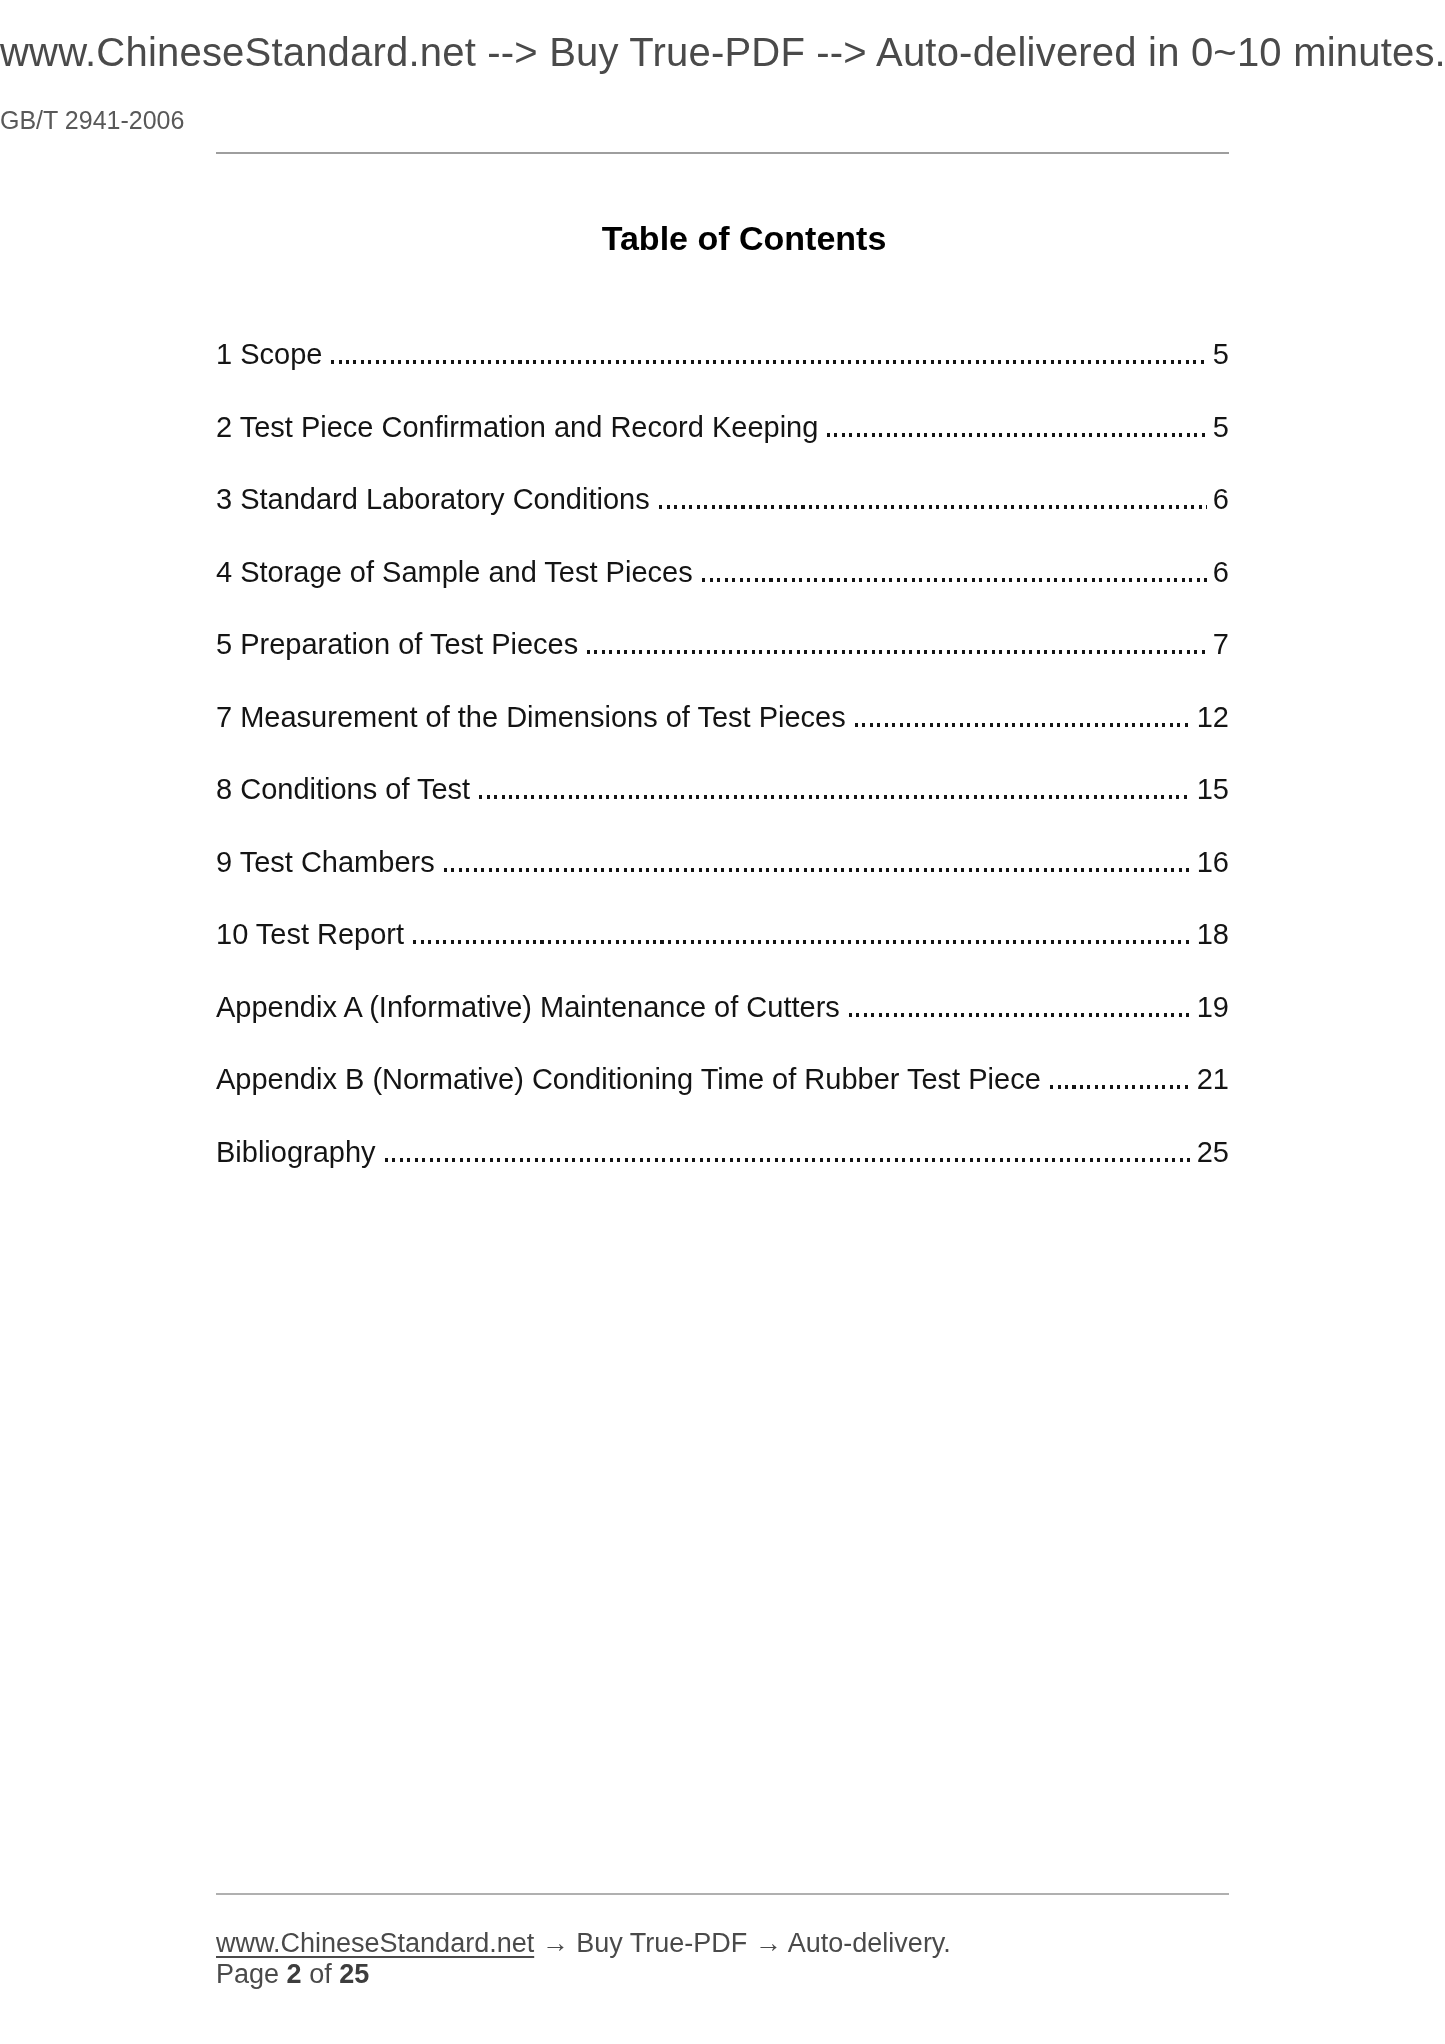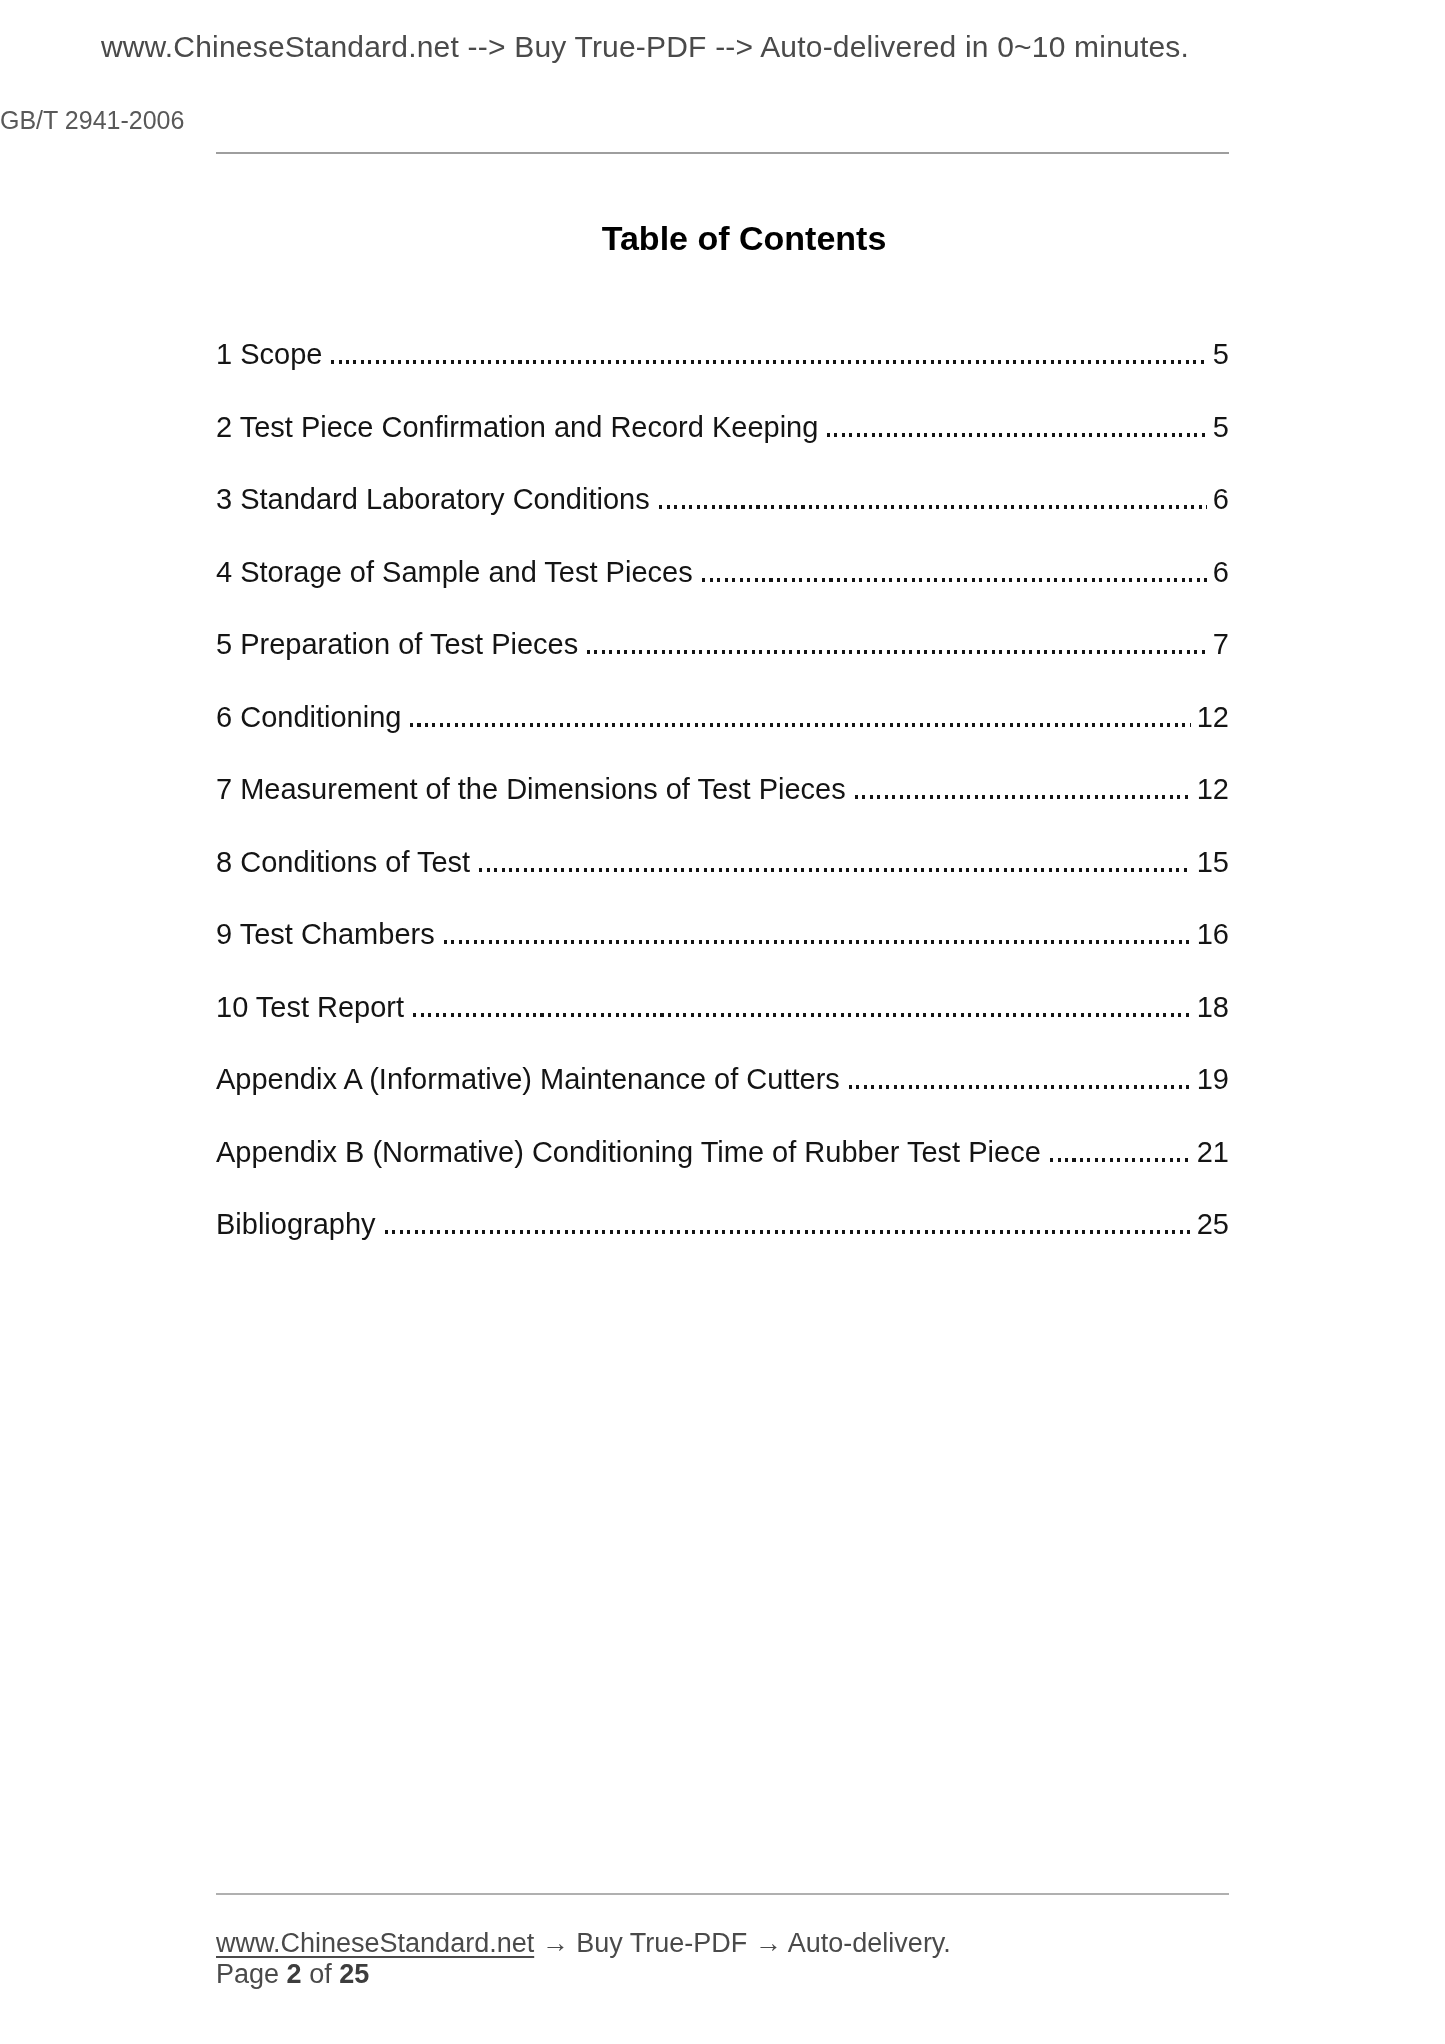--- a/index.html
+++ b/index.html
@@ -10,21 +10,21 @@
     position: relative;
     font-family: "Liberation Sans", sans-serif;
     overflow: hidden;
   }
   .banner {
     position: absolute;
     top: 30px;
     left: 0;
     width: 1290px;
     text-align: center;
-    font-size: 30px;
+    font-size: 40px;
     letter-spacing: 0.2px;
     color: #4a4a4a;
     white-space: nowrap;
   }
   .docnum {
     position: absolute;
     top: 106px;
     left: 0;
     width: 1445px;
     text-align: left;
@@ -135,25 +135,20 @@
     <span class="toc-label">4 Storage of Sample and Test Pieces</span>
     <span class="toc-dots"></span>
     <span class="toc-page">6</span>
   </div>
   <div class="toc-row">
     <span class="toc-label">5 Preparation of Test Pieces</span>
     <span class="toc-dots"></span>
     <span class="toc-page">7</span>
   </div>
   <div class="toc-row">
-    <span class="toc-label">6 Conditioning</span>
-    <span class="toc-dots"></span>
-    <span class="toc-page">12</span>
-  </div>
-  <div class="toc-row">
     <span class="toc-label">7 Measurement of the Dimensions of Test Pieces</span>
     <span class="toc-dots"></span>
     <span class="toc-page">12</span>
   </div>
   <div class="toc-row">
     <span class="toc-label">8 Conditions of Test</span>
     <span class="toc-dots"></span>
     <span class="toc-page">15</span>
   </div>
   <div class="toc-row">

